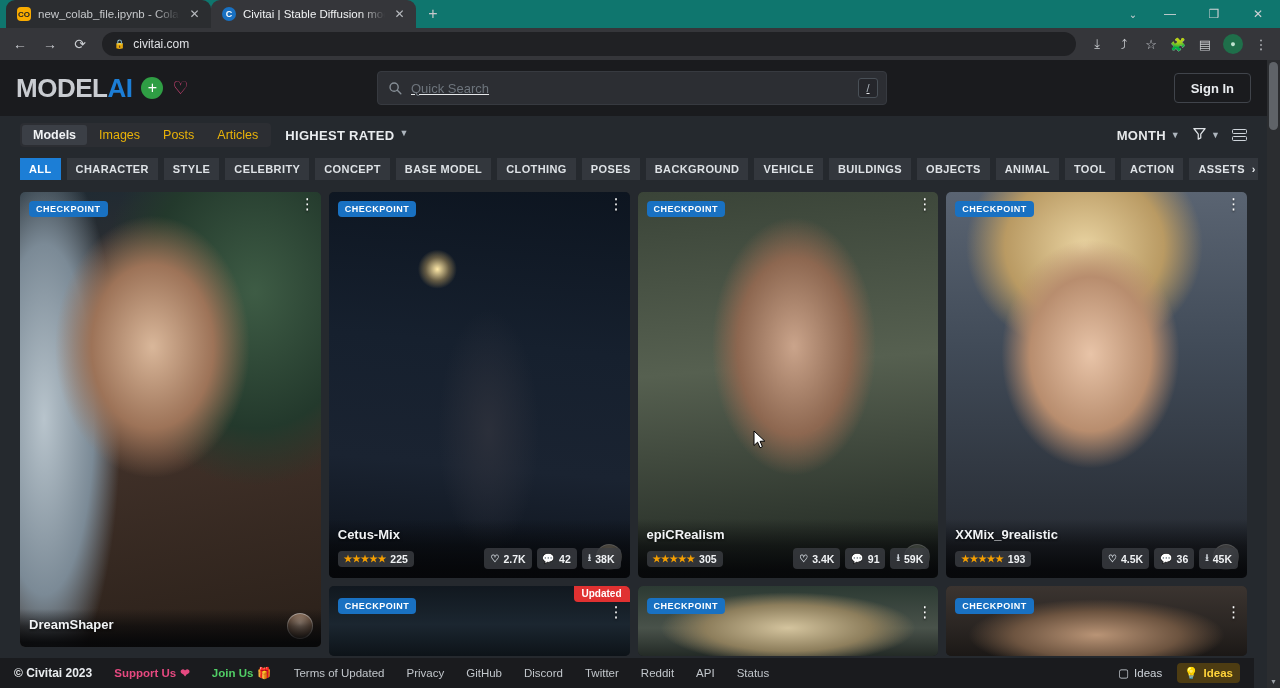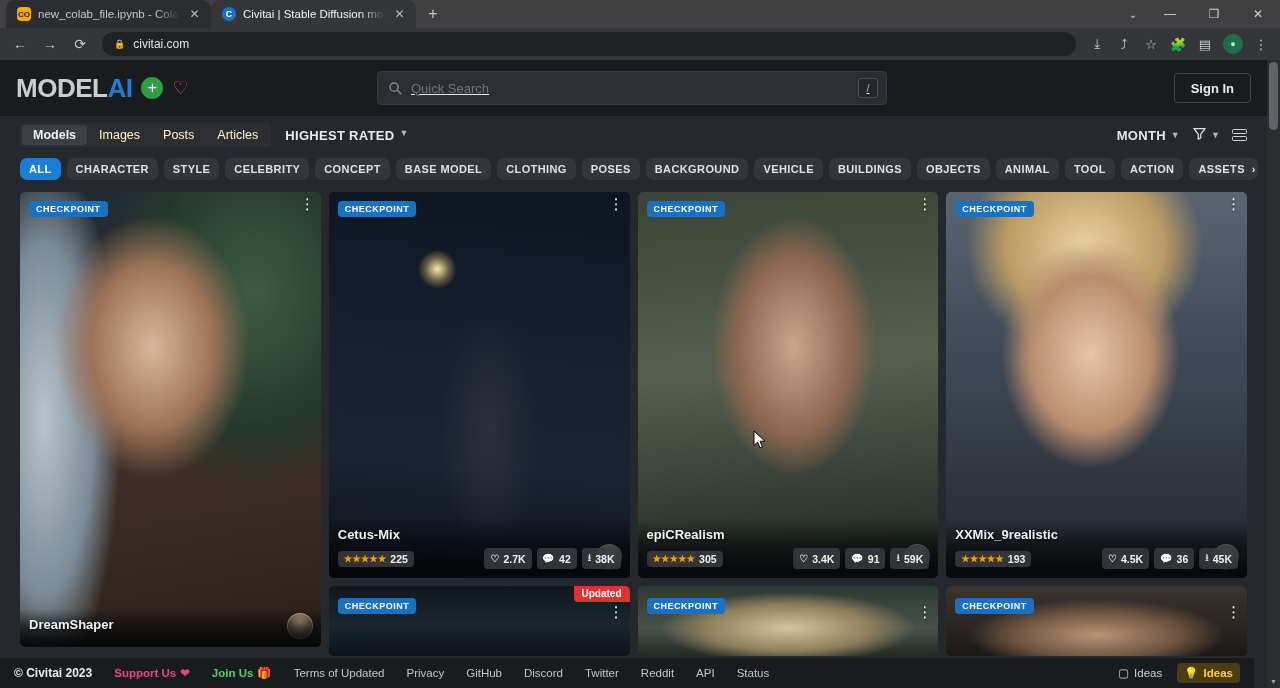--- a/index.html
+++ b/index.html
@@ -9,21 +9,21 @@
     background:#25292e;
     color:#e6e8ea;
     font-size:13px;
     -webkit-font-smoothing:antialiased;
   }
 
   
   .browser { width:1280px; height:688px; display:flex; flex-direction:column; position:relative; }
 
   .tabstrip {
-    height:28px; background:#404040; display:flex; align-items:flex-end;
+    height:28px; background:#0f766e; display:flex; align-items:flex-end;
     padding-left:6px; position:relative; flex:0 0 28px;
   }
   .tab {
     height:28px; display:flex; align-items:center; gap:7px;
     padding:0 9px 0 11px; border-radius:9px 9px 0 0; min-width:150px; max-width:205px;
     position:relative; font-size:11.5px; color:#c6c8cb; cursor:default;
   }
   .tab.inactive { background:#2b2d30; }
   .tab.active { background:#35363a; color:#f1f3f4; }
   .tab-fav { width:14px; height:14px; border-radius:50%; flex:0 0 14px; display:flex; align-items:center; justify-content:center; font-size:8px; }
@@ -83,34 +83,34 @@
      display:flex; align-items:center; justify-content:center; font-size:11px; background:#25262b; }
 
   .signin {
     position:absolute; right:16px; height:30px; padding:0 16px; border:1px solid #40444b; border-radius:4px;
     background:transparent; color:#e9ecef; font-size:13px; font-weight:600; display:flex; align-items:center;
   }
 
   
   .toolbar { height:38px; display:flex; align-items:center; padding:0 20px; position:relative; }
   .seg { display:flex; align-items:center; background:#2c2e33; border-radius:4px; padding:2px; gap:1px; }
-  .seg-item { padding:3px 11px; border-radius:3px; font-size:12.5px; color:#fef9c3; }
+  .seg-item { padding:3px 11px; border-radius:3px; font-size:12.5px; color:#eab308; }
   .seg-item.active { background:#3b3f46; color:#f1f3f5; font-weight:600; }
   .sortsel { margin-left:14px; display:flex; gap:5px; font-size:13px; font-weight:700;
      letter-spacing:0.3px; color:#e9ecef; }
   .chev { font-size:9px; color:#adb5bd; }
   .toolbar-right { position:absolute; right:20px; display:flex; align-items:center; gap:12px; }
   .period { display:flex; align-items:center; gap:5px; font-size:13px; font-weight:700; letter-spacing:0.3px;justify-content:space-between; }
   .filter-btn { display:flex; align-items:center; gap:4px; }
   .layout-btn { display:flex; flex-direction:column; gap:2px; }
   .layout-btn i { display:block; width:15px; height:5px; border:1.3px solid #ced4da; border-radius:1.5px; }
 
   
   .chips { display:flex; align-items:center; gap:6px; padding:0 20px; height:30px; position:relative; overflow:hidden; }
-  .chip { height:22px; padding:10px 9px; border-radius:7px; background:#33373d; color:#dee2e6;
+  .chip { height:22px; padding:10px 9px; border-radius:0; background:#33373d; color:#dee2e6;
      font-size:11px; font-weight:700; letter-spacing:0.4px; display:flex; align-items:center; white-space:nowrap; }
   .chip.active { background:#1c7ed6; color:#fff; }
   .chip.cut { position:relative; padding-right:13px; }
   .chip-arrow { position:absolute; right:2px; font-size:11px; color:#e9ecef; }
 
   
   .grid { display:flex; gap:8px; padding:8px 20px 0 20px; align-items:flex-start; }
   .col { flex:1; display:flex; flex-direction:column; gap:8px; min-width:0; }
   .card { position:relative; border-radius:5px; overflow:hidden; background:#1a1b1e; }
   .card-img { position:relative; width:100%; }

